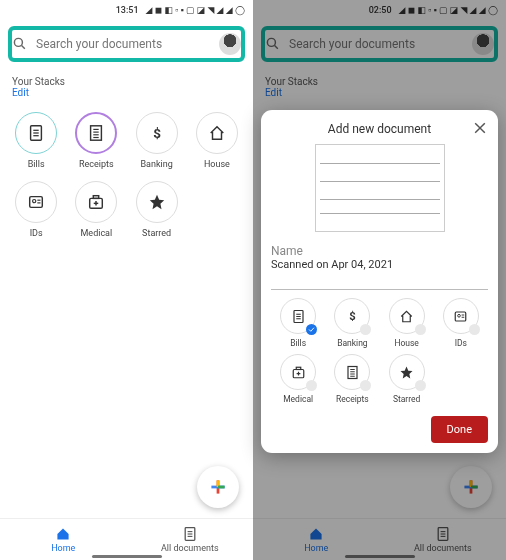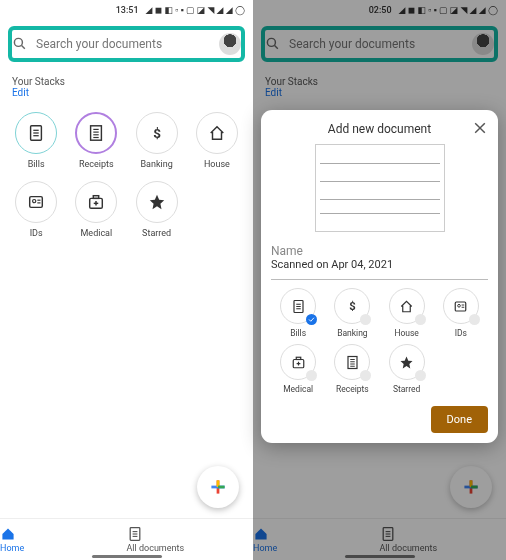--- a/index.html
+++ b/index.html
@@ -13,50 +13,50 @@
   .avatar { width: 22px; height: 22px; border-radius: 50%; background: radial-gradient(circle at 50% 35%, #444 35%, #ddd 36%); }
   .stackshdr { display: flex; justify-content: space-between; padding: 14px 12px 6px 12px; font-size: 10px; color: #555; flex-direction: column; }
   .stackshdr .edit { color: #1a73e8; }
   .stacksgrid { padding: 4px 6px; display: grid; grid-template-columns: repeat(4, 1fr); gap: 4px 0; }
   .stack { display: flex; flex-direction: column; align-items: center; padding: 4px 0; }
   .stackcircle { width: 42px; height: 42px; border-radius: 50%; border: 1.5px solid #ddd; display: flex; align-items: center; justify-content: center; }
   .stacklabel { font-size: 9px; color: #444; margin-top: 5px; }
   .stack svg { width: 18px; height: 18px; }
   .fab { position: absolute; right: 14px; bottom: 52px; width: 42px; height: 42px; border-radius: 50%; background: #fff; box-shadow: 0 2px 6px rgba(0,0,0,.25); display: flex; align-items: center; justify-content: center; }
   .bottomnav { margin-top: auto; height: 42px; border-top: 1px solid #eee; display: flex; }
-  .navitem { flex: 1; display: flex; flex-direction: column; align-items: flex-start; justify-content: center; gap: 1px; }
+  .navitem { flex: 1; display: flex; flex-direction: column; align-items: center; justify-content: center; gap: 1px; }
   .navitem svg { width: 16px; height: 16px; }
   .navitem span { font-size: 9px; color: #555; }
   .navitem.active span { color: #1a73e8; }
   .navhandle { position: absolute; bottom: 2px; left: 50%; transform: translateX(-50%); width: 70px; height: 3px; background: #777; border-radius: 2px; }
 
   
   .dim { position: absolute; inset: 0; background: rgba(0,0,0,.38); }
   .sheet { position: absolute; left: 8px; right: 8px; top: 110px; background: #fff; border-radius: 11px; box-shadow: 0 4px 20px rgba(0,0,0,.3); padding: 10px 10px 10px 10px; display: flex; flex-direction: column; }
   .sheettitle { text-align: center; font-size: 12px; color: #333; position: relative; padding: 2px 0 6px 0; }
   .closex { position: absolute; right: 0; top: 0; width: 16px; height: 16px; }
   .scan { width: 130px; height: 88px; margin: 2px auto 8px auto; border: 1px solid #ccc; background: linear-gradient(#fff,#fff); position: relative; }
   .scan::before, .scan::after { content:""; position:absolute; left:4px; right:4px; border-top:1px solid #aaa; }
   .scan::before { top: 18px; }
   .scan::after { top: 36px; }
   .scan .r { position:absolute; left:4px; right:4px; top:54px; border-top:1px solid #aaa; }
   .scan .r2 { position:absolute; left:4px; right:4px; top:68px; border-top:1px solid #aaa; }
   .namelbl { font-size: 12px; color: #888; margin-top: 4px; }
-  .nameval { font-size: 11px; color: #333; border-bottom: 1px solid #bbb; padding-bottom: 8px; }
+  .nameval { font-size: 11px; color: #333; border-bottom: 1px solid #bbb; padding-bottom: 18px; }
   .addhdr { display: flex; justify-content: space-between; margin-top: 14px; font-size: 10px; color: #444; }
   .addhdr .seeall { color: #1a73e8; }
   .sheetgrid { display: grid; grid-template-columns: repeat(4,1fr); gap: 6px 0; margin-top: 8px; }
   .sstack { display:flex; flex-direction:column; align-items:center; }
   .scircle { width: 36px; height: 36px; border-radius:50%; border:1.5px solid #ddd; display:flex; align-items:center; justify-content:center; position: relative; }
   .scircle svg { width:15px; height:15px; }
   .slabel { font-size: 8.5px; color:#444; margin-top:4px; }
   .badge { position:absolute; right:-2px; bottom:-2px; width:11px; height:11px; border-radius:50%; background:#1a73e8; display:flex; align-items:center; justify-content:center; }
   .badge svg { width:7px; height:7px; }
   .badge.off { background:#e8e8e8; }
-  .donebtn { align-self: flex-end; margin-top: 12px; background:#a16207; color:#fff; font-size:11px; padding:7px 16px; border-radius:4px; border:none; }
+  .donebtn { align-self: flex-end; margin-top: 12px; background:#b91c1c; color:#fff; font-size:11px; padding:7px 16px; border-radius:4px; border:none; }
 </style>
 </head>
 <body>
 
 <svg width="0" height="0" style="position:absolute">
   <defs>
     <g id="i-doc">
         <rect x="4" y="2" width="12" height="16" rx="1" fill="none" stroke="currentColor" stroke-width="1.6"></rect>
         <line x1="7" y1="7" x2="13" y2="7" stroke="currentColor" stroke-width="1.4"></line>
         <line x1="7" y1="10" x2="13" y2="10" stroke="currentColor" stroke-width="1.4"></line>

